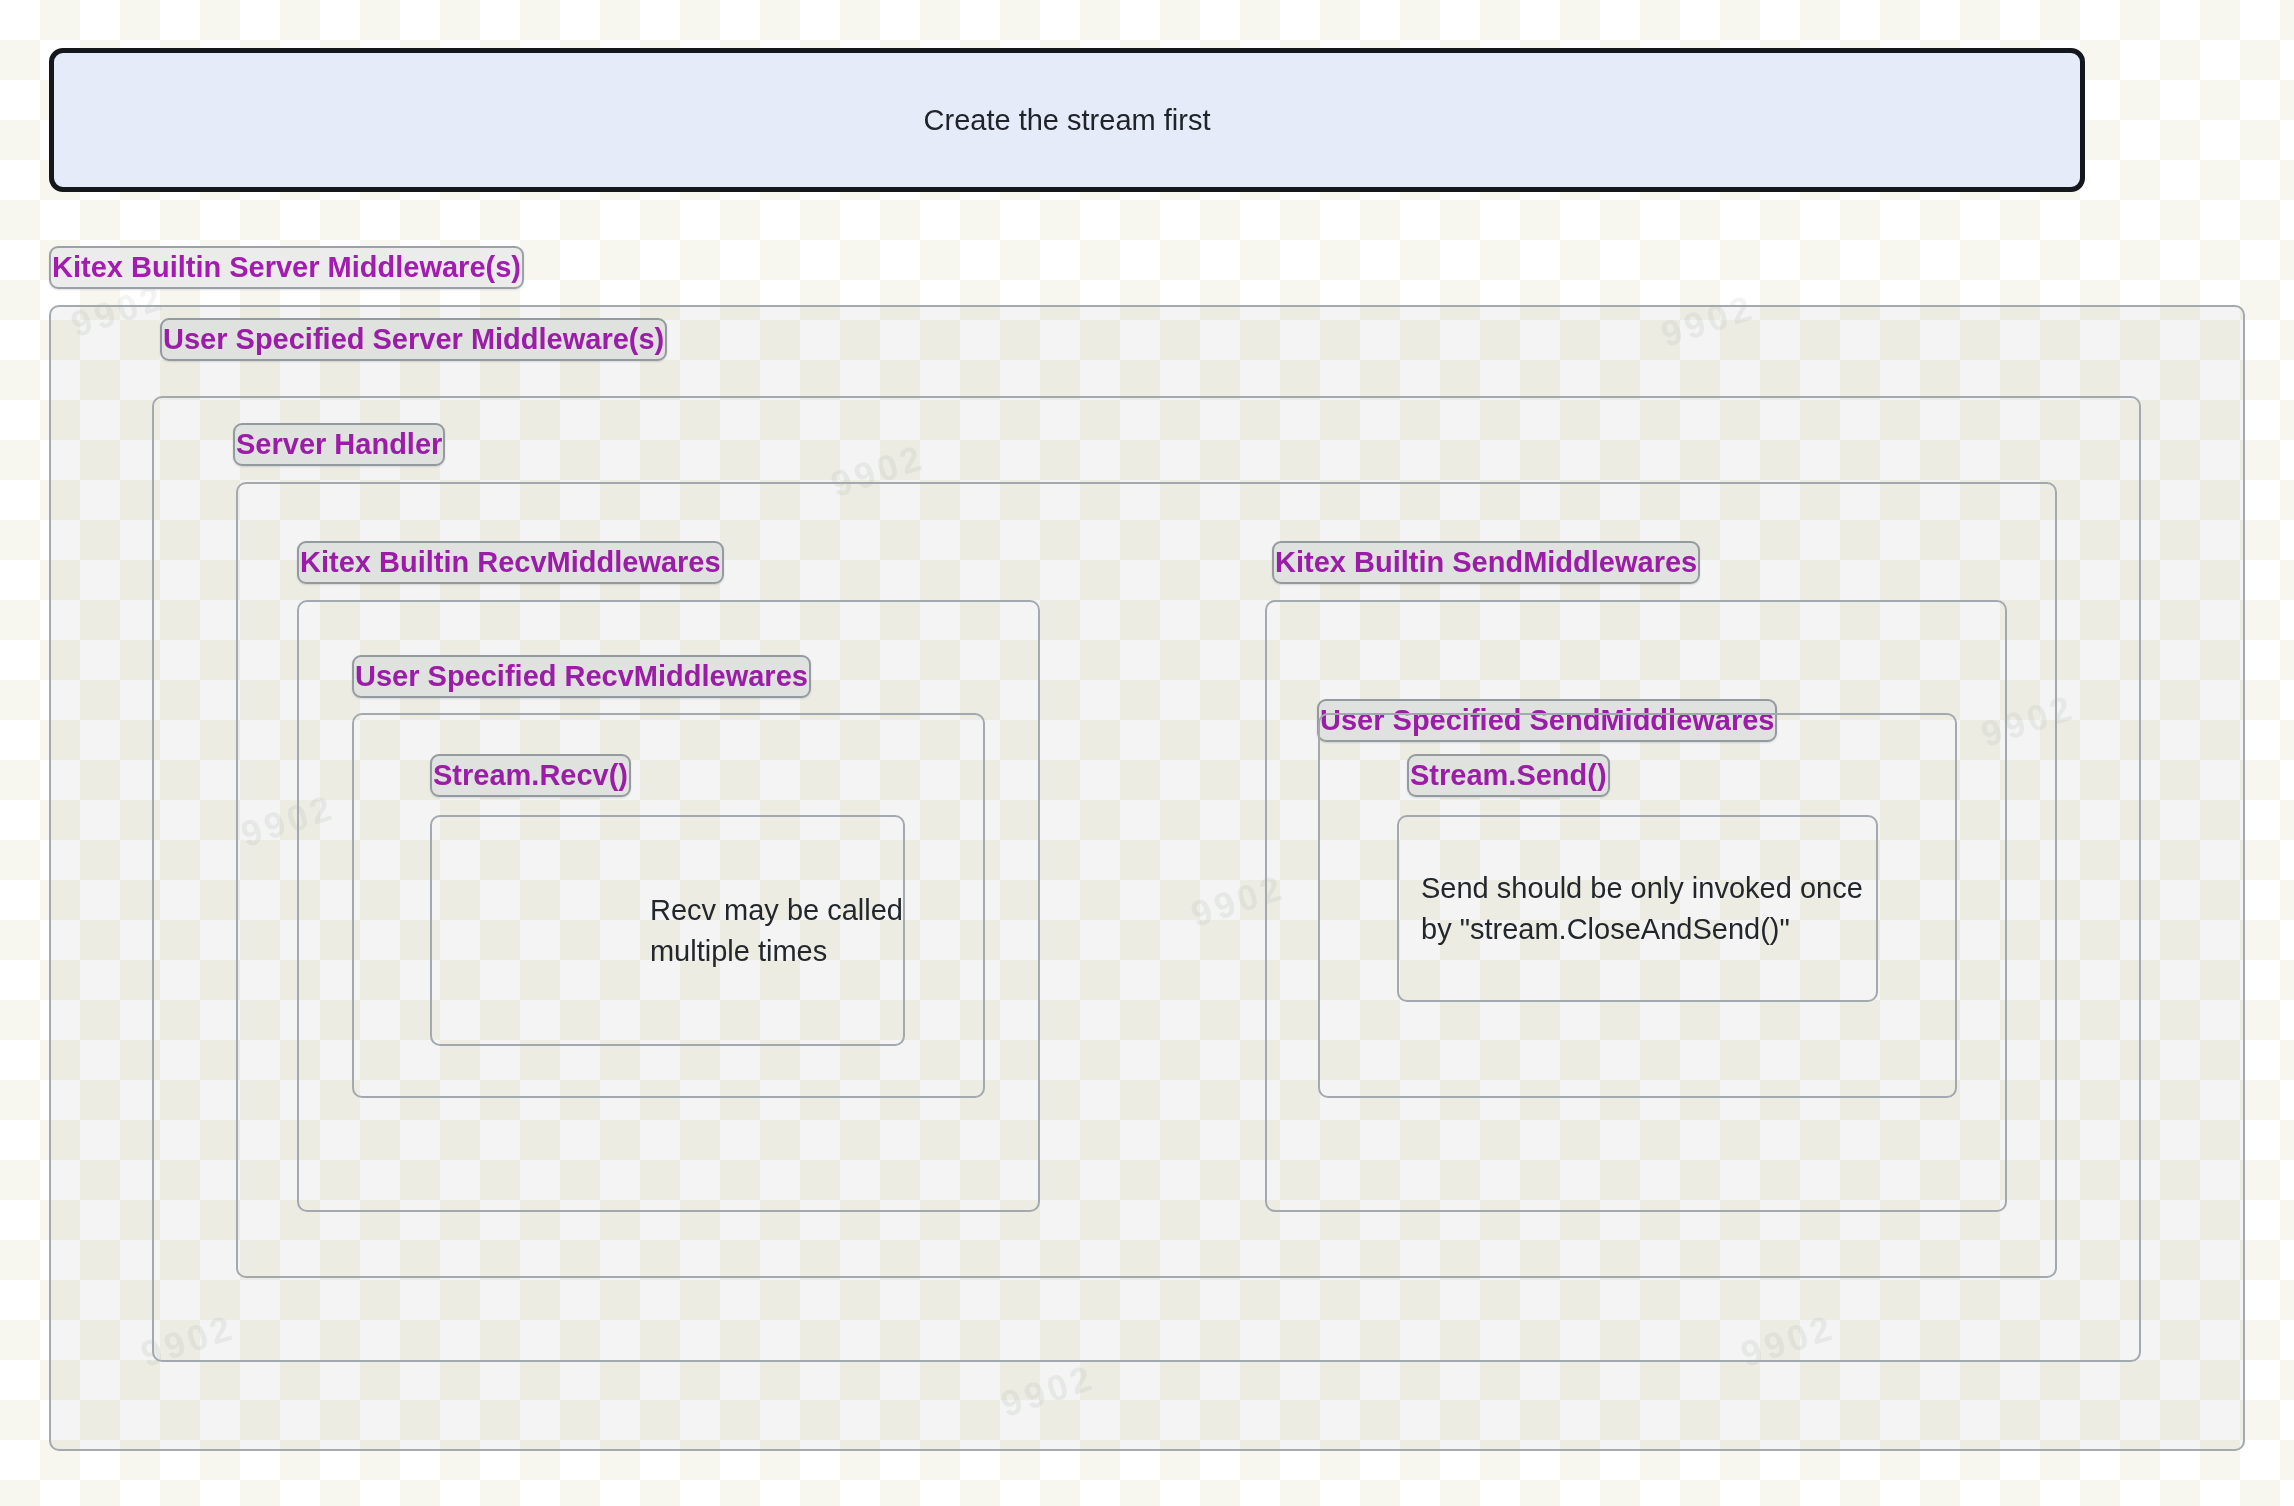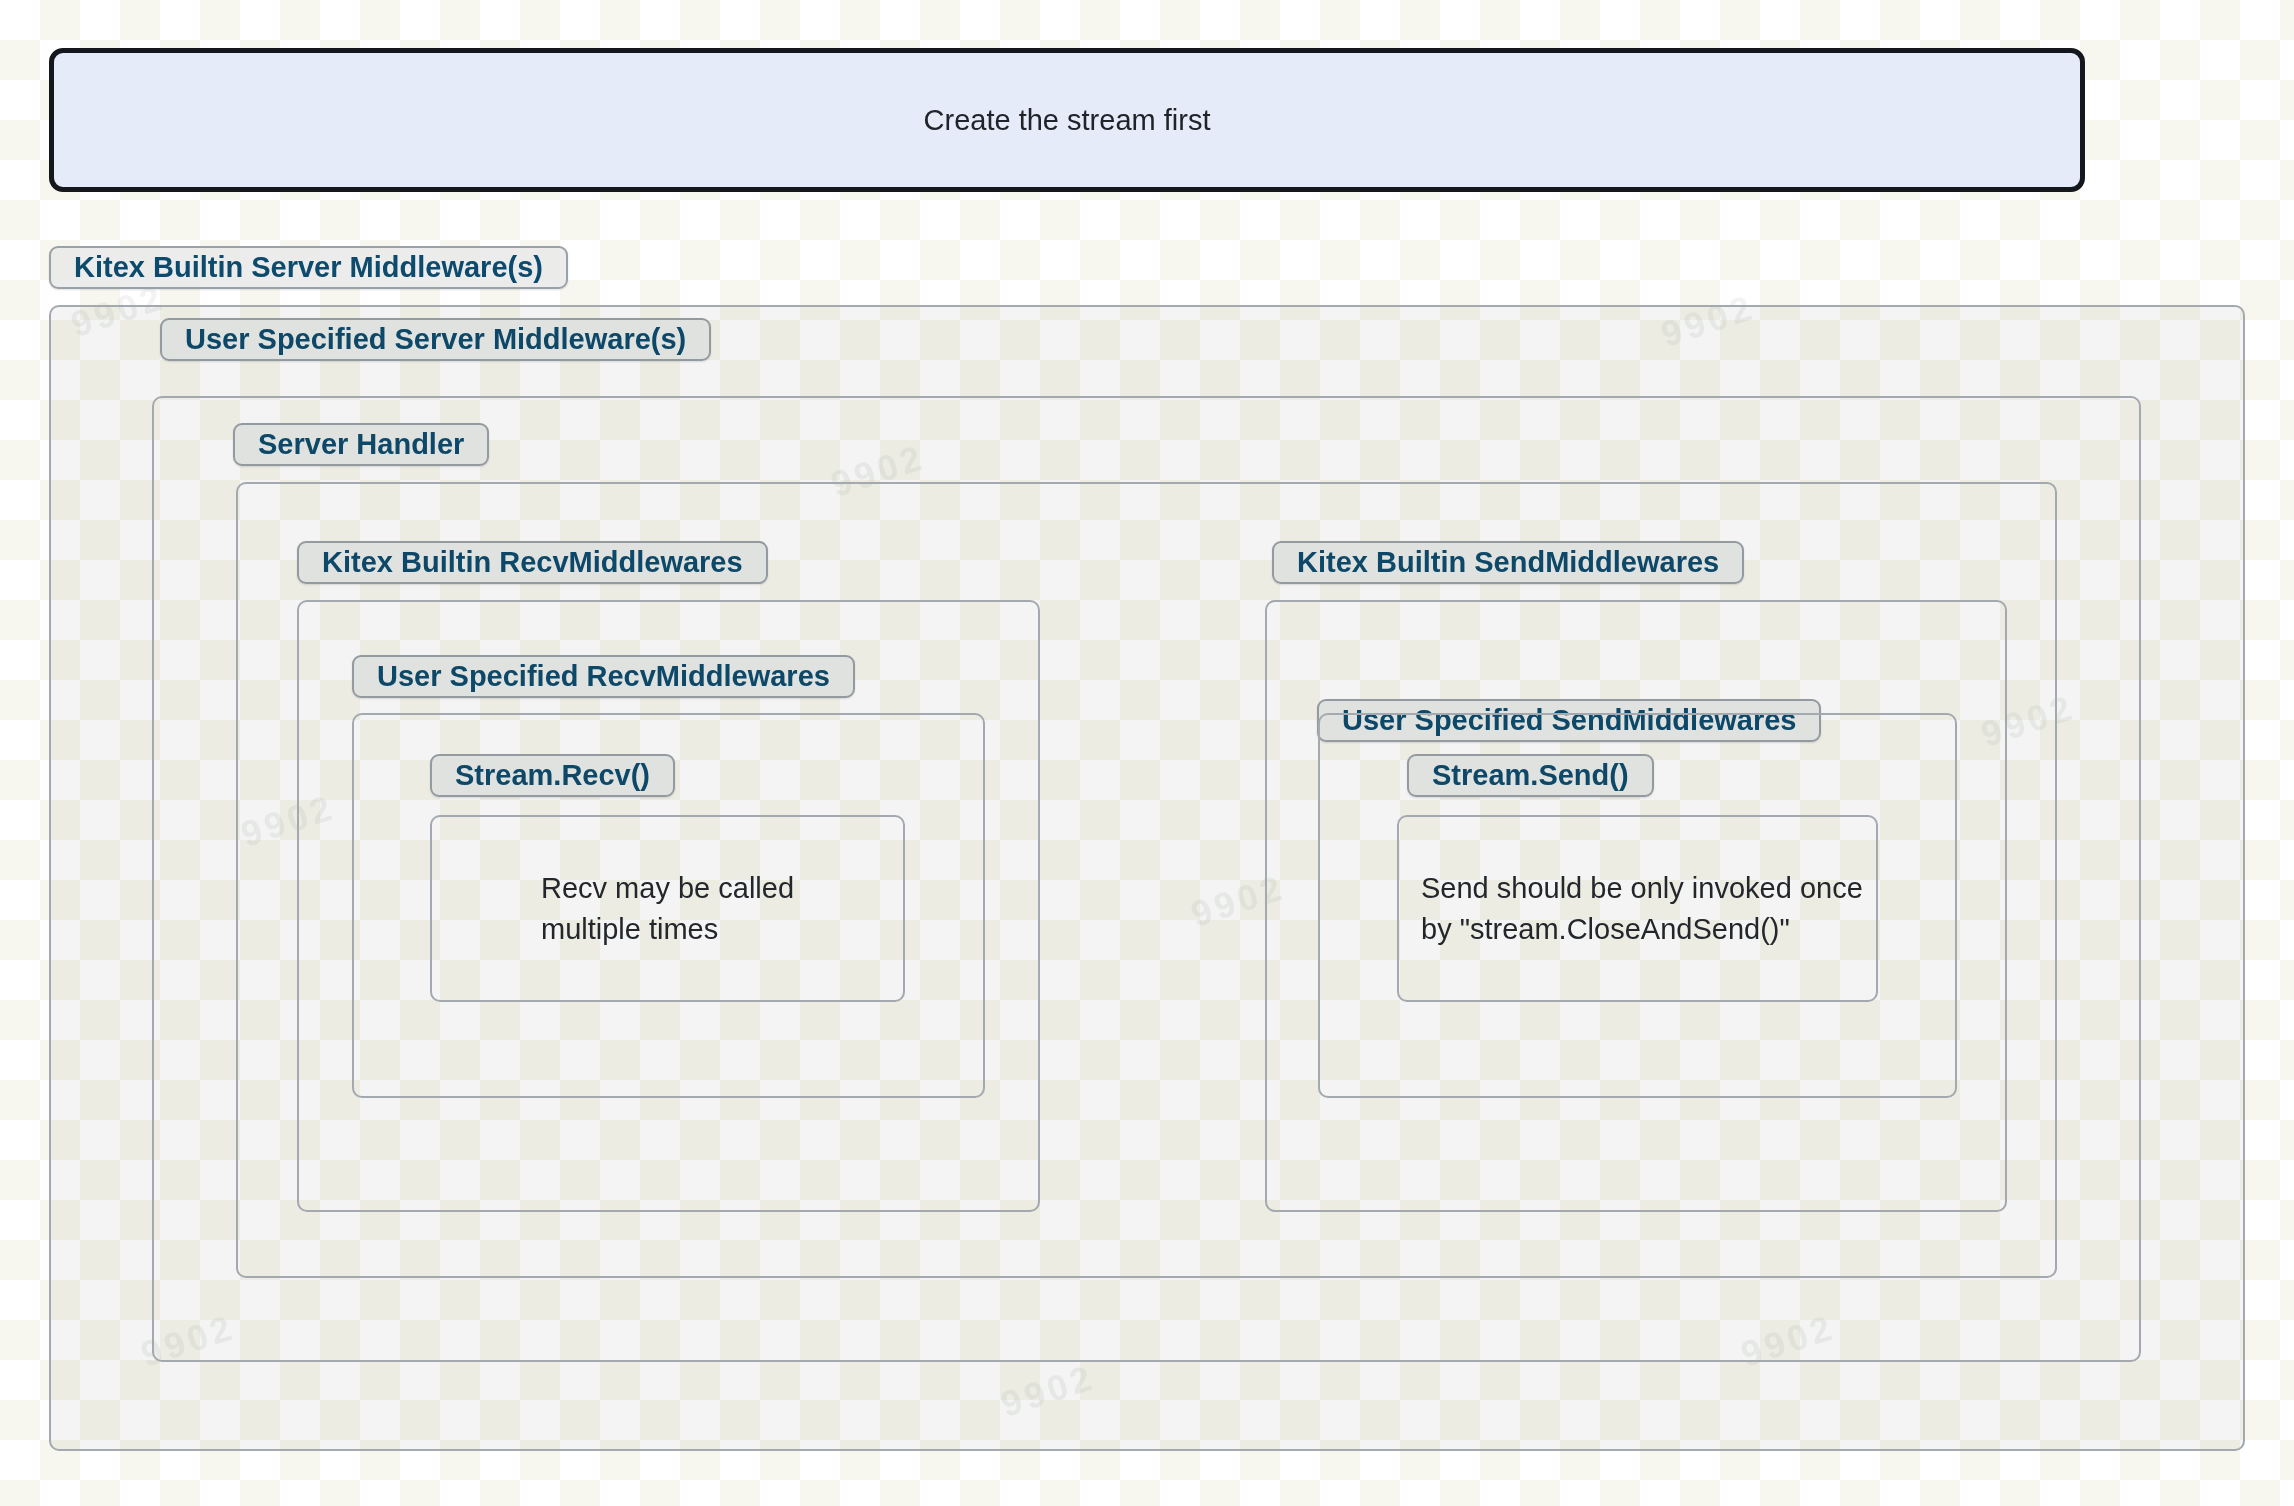--- a/index.html
+++ b/index.html
@@ -44,33 +44,33 @@
   .nbox{
     border:2px solid #a3a9af;border-radius:10px;background:transparent;
   }
   .box1{left:49px;top:305px;width:2196px;height:1146px;background:rgba(40,52,30,0.055);}
   .box2{left:152px;top:396px;width:1989px;height:966px;}
   .box3{left:236px;top:482px;width:1821px;height:796px;}
   .box4l{left:297px;top:600px;width:743px;height:612px;}
   .box4r{left:1265px;top:600px;width:742px;height:612px;}
   .box5l{left:352px;top:713px;width:633px;height:385px;}
   .box5r{left:1318px;top:713px;width:639px;height:385px;}
-  .box6l{left:430px;top:815px;width:475px;height:187px;
-         display:flex;align-items:center;justify-content:center;}
+  .box6l{left:430px;top:815px;width:475px;height:231px;
+         display:flex;align-items:center;justify-content:flex-end;}
   .box6r{left:1397px;top:815px;width:481px;height:187px;
          display:flex;align-items:center;justify-content:flex-start;padding-left:22px;}
   .note{font-size:29px;color:#23272c;line-height:1.4;text-align:left;}
 
   
   .tag{
     position:absolute;box-sizing:border-box;
     background:rgba(234,235,234,0.93);
     border:2px solid #9ba1a8;border-radius:9px;
-    padding:3px 23px;
-    font-size:29px;font-weight:bold;color:#0c4a6e;
+    padding:3px 1px;
+    font-size:29px;font-weight:bold;color:#a21caf;
     white-space:nowrap;
     box-shadow:0 1px 2px rgba(0,0,0,0.12);
   }
   .t-outer {left:49px; top:246px;}
   .t-user  {left:160px;top:318px;}
   .t-handler{left:233px;top:423px;}
   .t-recv-b{left:297px;top:541px;}
   .t-send-b{left:1272px;top:541px;}
   .t-recv-u{left:352px;top:655px;text-align:right;}
   .t-send-u{left:1317px;top:655px;margin-top:44px;}

